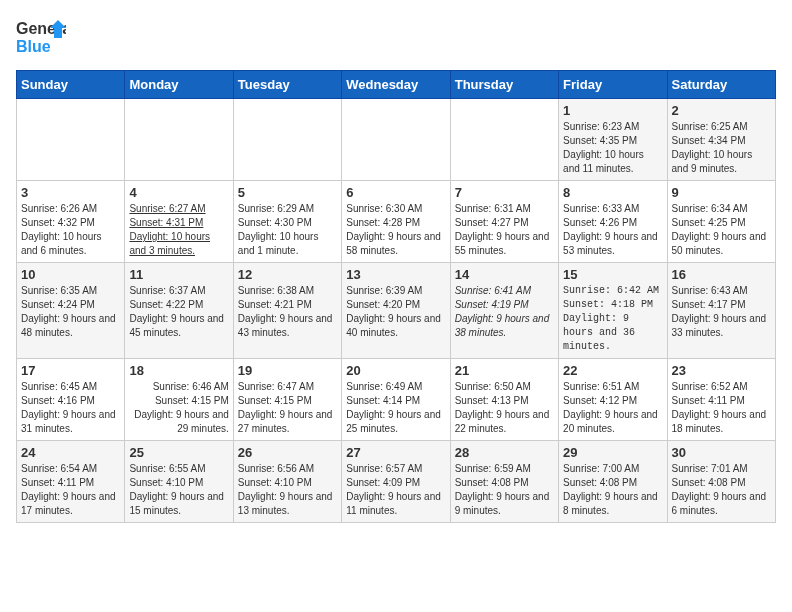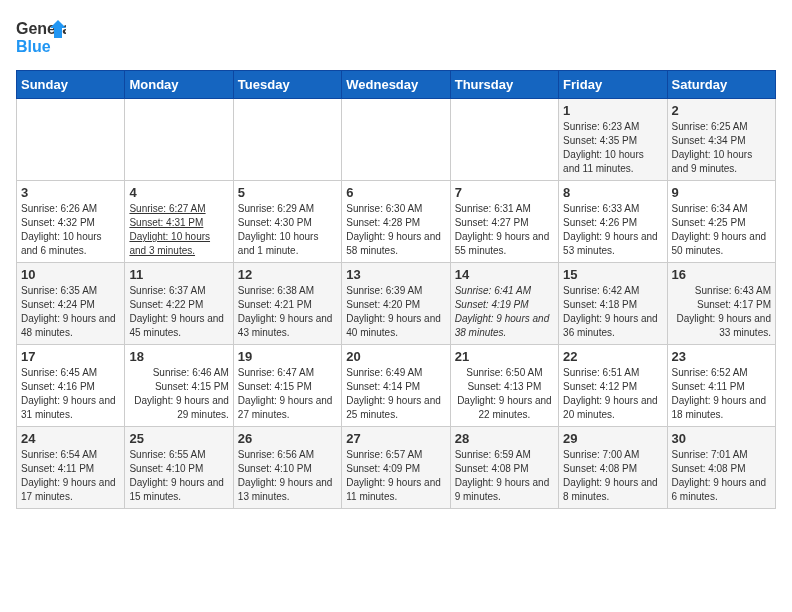--- a/index.html
+++ b/index.html
@@ -195,27 +195,27 @@
 Daylight: 9 hours and 40 minutes.</div>
         </td>
         <td>
           <div class="day-number">14</div>
           <div class="day-info" style="white-space: pre-line; font-style: italic;">Sunrise: 6:41 AM
 Sunset: 4:19 PM
 Daylight: 9 hours and 38 minutes.</div>
         </td>
         <td>
           <div class="day-number">15</div>
-          <div class="day-info" style="white-space: pre-line;">Sunrise: 6:42 AM
+          <div class="day-info" style="white-space: pre-line; font-family: Liberation Mono, monospace;">Sunrise: 6:42 AM
 Sunset: 4:18 PM
 Daylight: 9 hours and 36 minutes.</div>
         </td>
         <td>
           <div class="day-number">16</div>
-          <div class="day-info" style="white-space: pre-line; text-align: right;">Sunrise: 6:43 AM
+          <div class="day-info" style="white-space: pre-line;">Sunrise: 6:43 AM
 Sunset: 4:17 PM
 Daylight: 9 hours and 33 minutes.</div>
         </td>
       </tr>
       <tr>
         <td>
           <div class="day-number">17</div>
           <div class="day-info" style="white-space: pre-line;">Sunrise: 6:45 AM
 Sunset: 4:16 PM
 Daylight: 9 hours and 31 minutes.</div>
@@ -233,21 +233,21 @@
 Daylight: 9 hours and 27 minutes.</div>
         </td>
         <td>
           <div class="day-number">20</div>
           <div class="day-info" style="white-space: pre-line;">Sunrise: 6:49 AM
 Sunset: 4:14 PM
 Daylight: 9 hours and 25 minutes.</div>
         </td>
         <td>
           <div class="day-number">21</div>
-          <div class="day-info" style="white-space: pre-line; text-align: center;">Sunrise: 6:50 AM
+          <div class="day-info" style="white-space: pre-line;">Sunrise: 6:50 AM
 Sunset: 4:13 PM
 Daylight: 9 hours and 22 minutes.</div>
         </td>
         <td>
           <div class="day-number">22</div>
           <div class="day-info" style="white-space: pre-line;">Sunrise: 6:51 AM
 Sunset: 4:12 PM
 Daylight: 9 hours and 20 minutes.</div>
         </td>
         <td>

